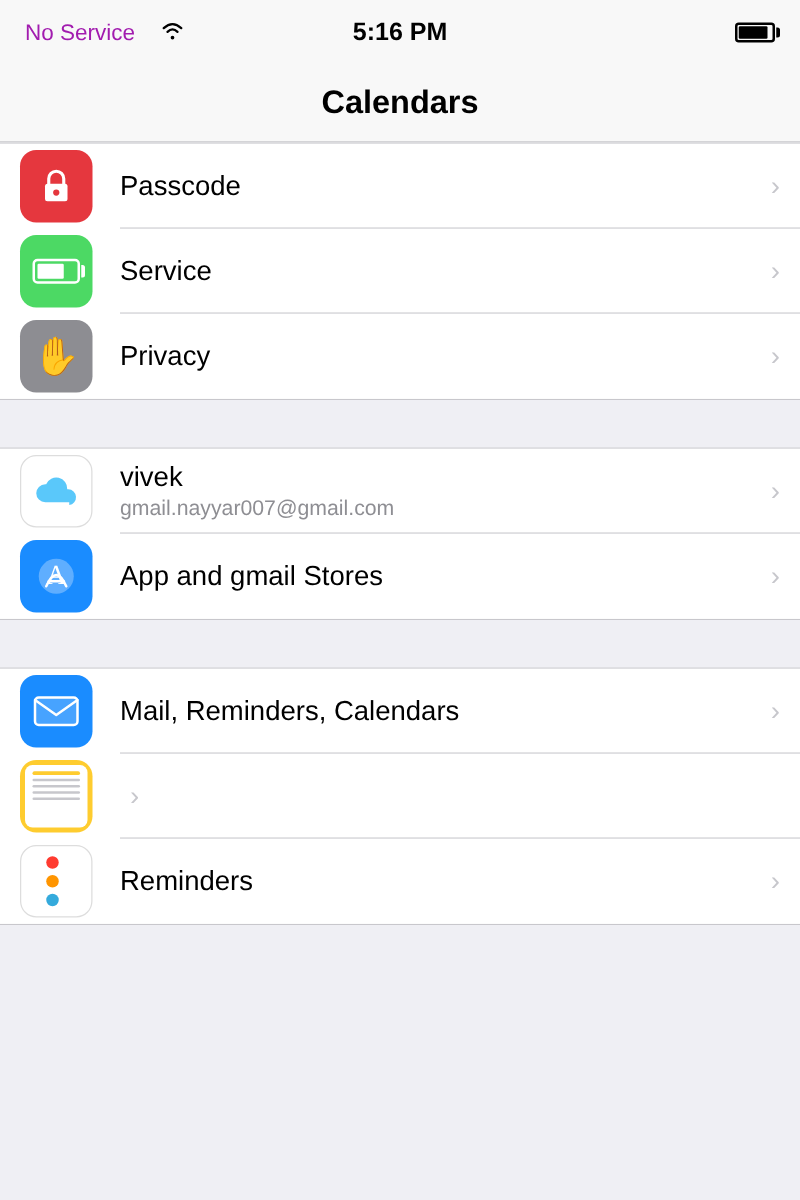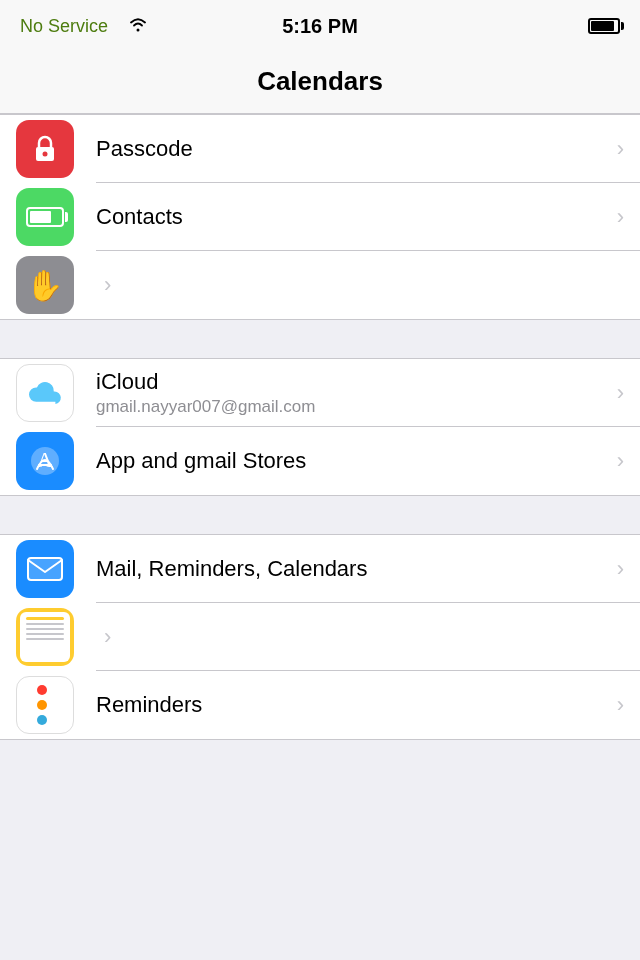--- a/index.html
+++ b/index.html
@@ -21,21 +21,21 @@
       height: 52px;
       padding: 0 20px;
       background: #f8f8f8;
     }
     .status-left {
       display: flex;
       align-items: center;
       gap: 20px;
       font-size: 18px;
       font-weight: 500;
-      color: #4d7c0f;
+      color: #a21caf;
     }
     .wifi-icon {
       font-size: 16px;
     }
     .status-time {
       font-size: 20px;
       font-weight: 700;
       color: #000;
       position: absolute;
       left: 50%;
@@ -272,47 +272,50 @@
     <span class="chevron">›</span>
   </div>
 
   <div class="settings-row">
     <div class="row-icon icon-battery">
       <div class="battery-row-icon">
         <div class="battery-row-fill"></div>
       </div>
     </div>
     <div class="row-content">
-      <span class="row-label">Contacts</span>
+      <span class="row-label">Service</span>
     </div>
     <span class="chevron">›</span>
   </div>
 
   <div class="settings-row">
     <div class="row-icon icon-privacy">
       <span class="hand-icon">✋</span>
+    </div>
+    <div class="row-content">
+      <span class="row-label">Privacy</span>
     </div>
     <span class="chevron">›</span>
   </div>
 
 </div>
 
 <div class="section-gap"></div>
 
 <div class="settings-section">
 
   <div class="settings-row">
     <div class="row-icon icon-icloud">
       <svg class="icloud-svg" viewBox="0 0 50 34" fill="none">
         <path d="M38 28H14a9 9 0 0 1 0-18c.3 0 .6 0 .9.02A11 11 0 0 1 36 15c.3-.02.67-.03 1-.03a8 8 0 0 1 1 15.9" fill="#5ac8fa"></path>
         <path d="M38 28H14a9 9 0 0 1 0-18c.3 0 .6 0 .9.02A11 11 0 0 1 36 15c.3-.02.67-.03 1-.03a8 8 0 0 1 1 15.9" stroke="#5ac8fa" stroke-width="0"></path>
       </svg>
     </div>
     <div class="row-content">
-      <span class="row-label">iCloud</span>
+      <span class="row-label">vivek</span>
       <span class="row-sublabel">gmail.nayyar007@gmail.com</span>
     </div>
     <span class="chevron">›</span>
   </div>
 
   <div class="settings-row">
     <div class="row-icon icon-appstore">
       <svg width="36" height="36" viewBox="0 0 36 36" fill="none">
         <circle cx="18" cy="18" r="14" fill="white" opacity="0.3"></circle>
         <text x="18" y="24" text-anchor="middle" font-size="22" font-weight="300" fill="white" font-family="Helvetica Neue">A</text>

